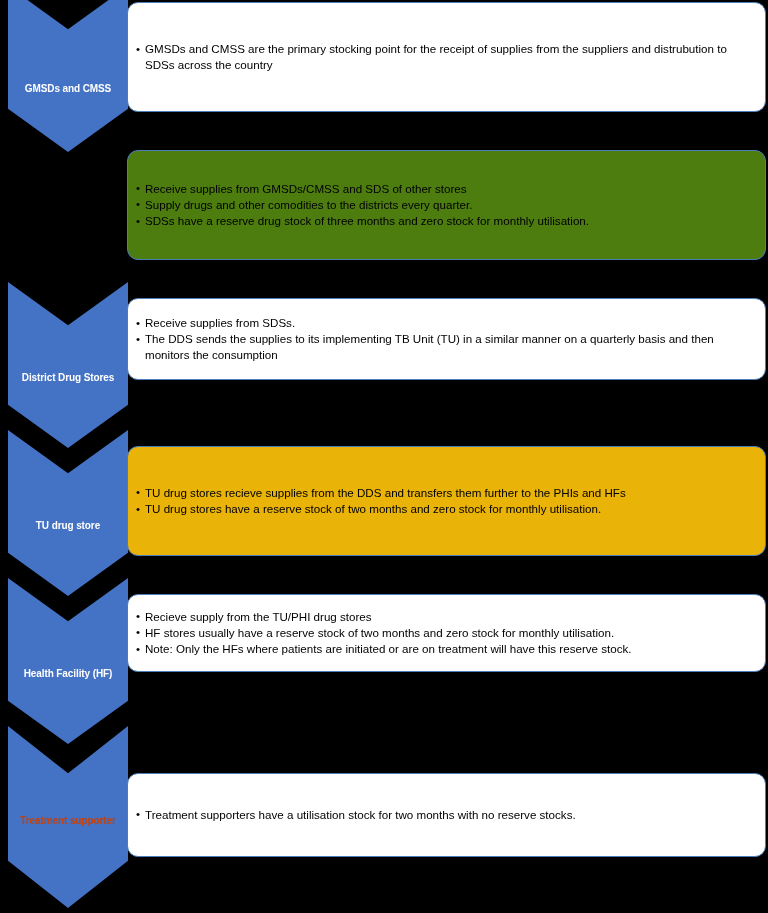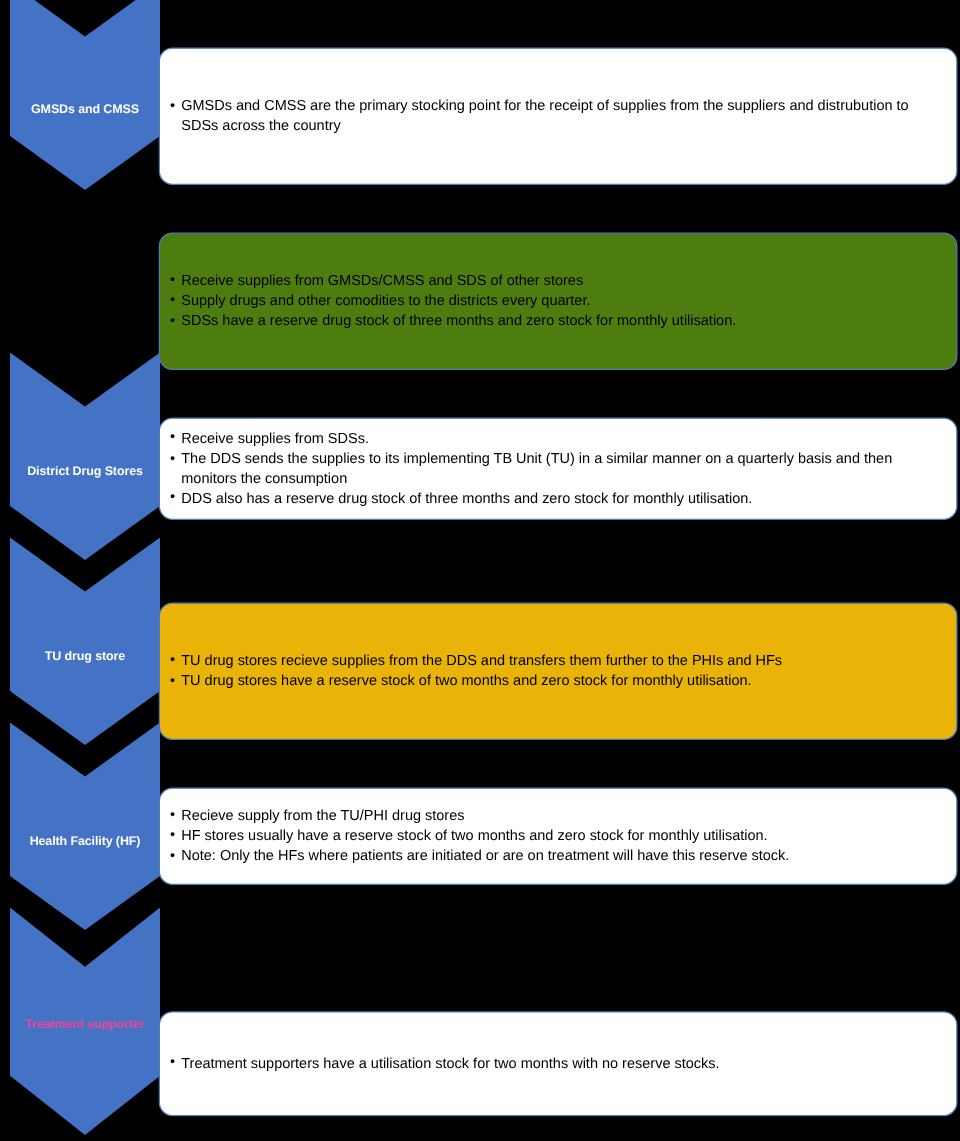--- a/index.html
+++ b/index.html
@@ -48,21 +48,20 @@
     position: absolute;
     left: 127px;
     width: 639px;
     background: #FFFFFF;
     border: 1.6px solid #4A7EBB;
     border-radius: 11px;
     display: flex;
     flex-direction: column;
     justify-content: center;
     padding: 6px 10px 6px 8px;
-    margin-top: 36px;
   }
   .bullets { list-style: none; }
   .bullets li {
     position: relative;
     font-size: 11.6px;
     line-height: 1.32;
     color: #000000;
     padding-left: 9px;
     margin-bottom: 1px;
     text-indent: 0;
@@ -100,21 +99,20 @@
   </div>
 
   <div class="chevron" style="top:282px; height:166px;">
     <div class="shape" style="background: rgb(68, 114, 196);"></div>
     <div class="label" style="top: 58%; color: rgb(255, 255, 255);">District Drug Stores</div>
   </div>
   <div class="infobox" style="top: 298px; height: 82px; border-color: rgb(74, 126, 187); background: rgb(255, 255, 255);">
     <ul class="bullets">
       <li>Receive supplies from SDSs.</li>
       <li>The DDS sends the supplies  to its implementing TB Unit (TU) in a similar manner on a quarterly basis and then monitors the consumption</li>
-      <li>DDS also has a reserve drug stock of three months and zero stock for monthly utilisation.</li>
     </ul>
   </div>
 
   <div class="chevron" style="top:430px; height:166px;">
     <div class="shape" style="background: rgb(68, 114, 196);"></div>
     <div class="label" style="top: 58%; color: rgb(255, 255, 255);">TU drug store</div>
   </div>
   <div class="infobox" style="top: 446px; height: 110px; border-color: rgb(74, 126, 187); background: #eab308;">
     <ul class="bullets">
       <li>TU drug stores recieve supplies from the DDS and transfers them further to the PHIs and HFs</li>
@@ -129,21 +127,21 @@
   <div class="infobox" style="top: 594px; height: 78px; border-color: rgb(74, 126, 187); background: rgb(255, 255, 255);">
     <ul class="bullets">
       <li>Recieve supply from the TU/PHI drug stores</li>
       <li>HF stores usually have a reserve stock of two months and zero stock for monthly utilisation.</li>
       <li>Note: Only the HFs where patients are initiated or are on treatment will have this reserve stock.</li>
     </ul>
   </div>
 
   <div class="chevron" style="top:726px; height:182px;">
     <div class="shape" style="background: rgb(68, 114, 196);"></div>
-    <div class="label" style="top: 52%; color: #ec4899;">Treatment supporter</div>
+    <div class="label" style="top: 52%; color: #c2410c;">Treatment supporter</div>
   </div>
   <div class="infobox" style="top: 773px; height: 84px; border-color: rgb(74, 126, 187); background: rgb(255, 255, 255);">
     <ul class="bullets">
       <li>Treatment supporters have a utilisation stock for two months with no reserve stocks.</li>
     </ul>
   </div>
 
 </div>
 
 </body></html>

